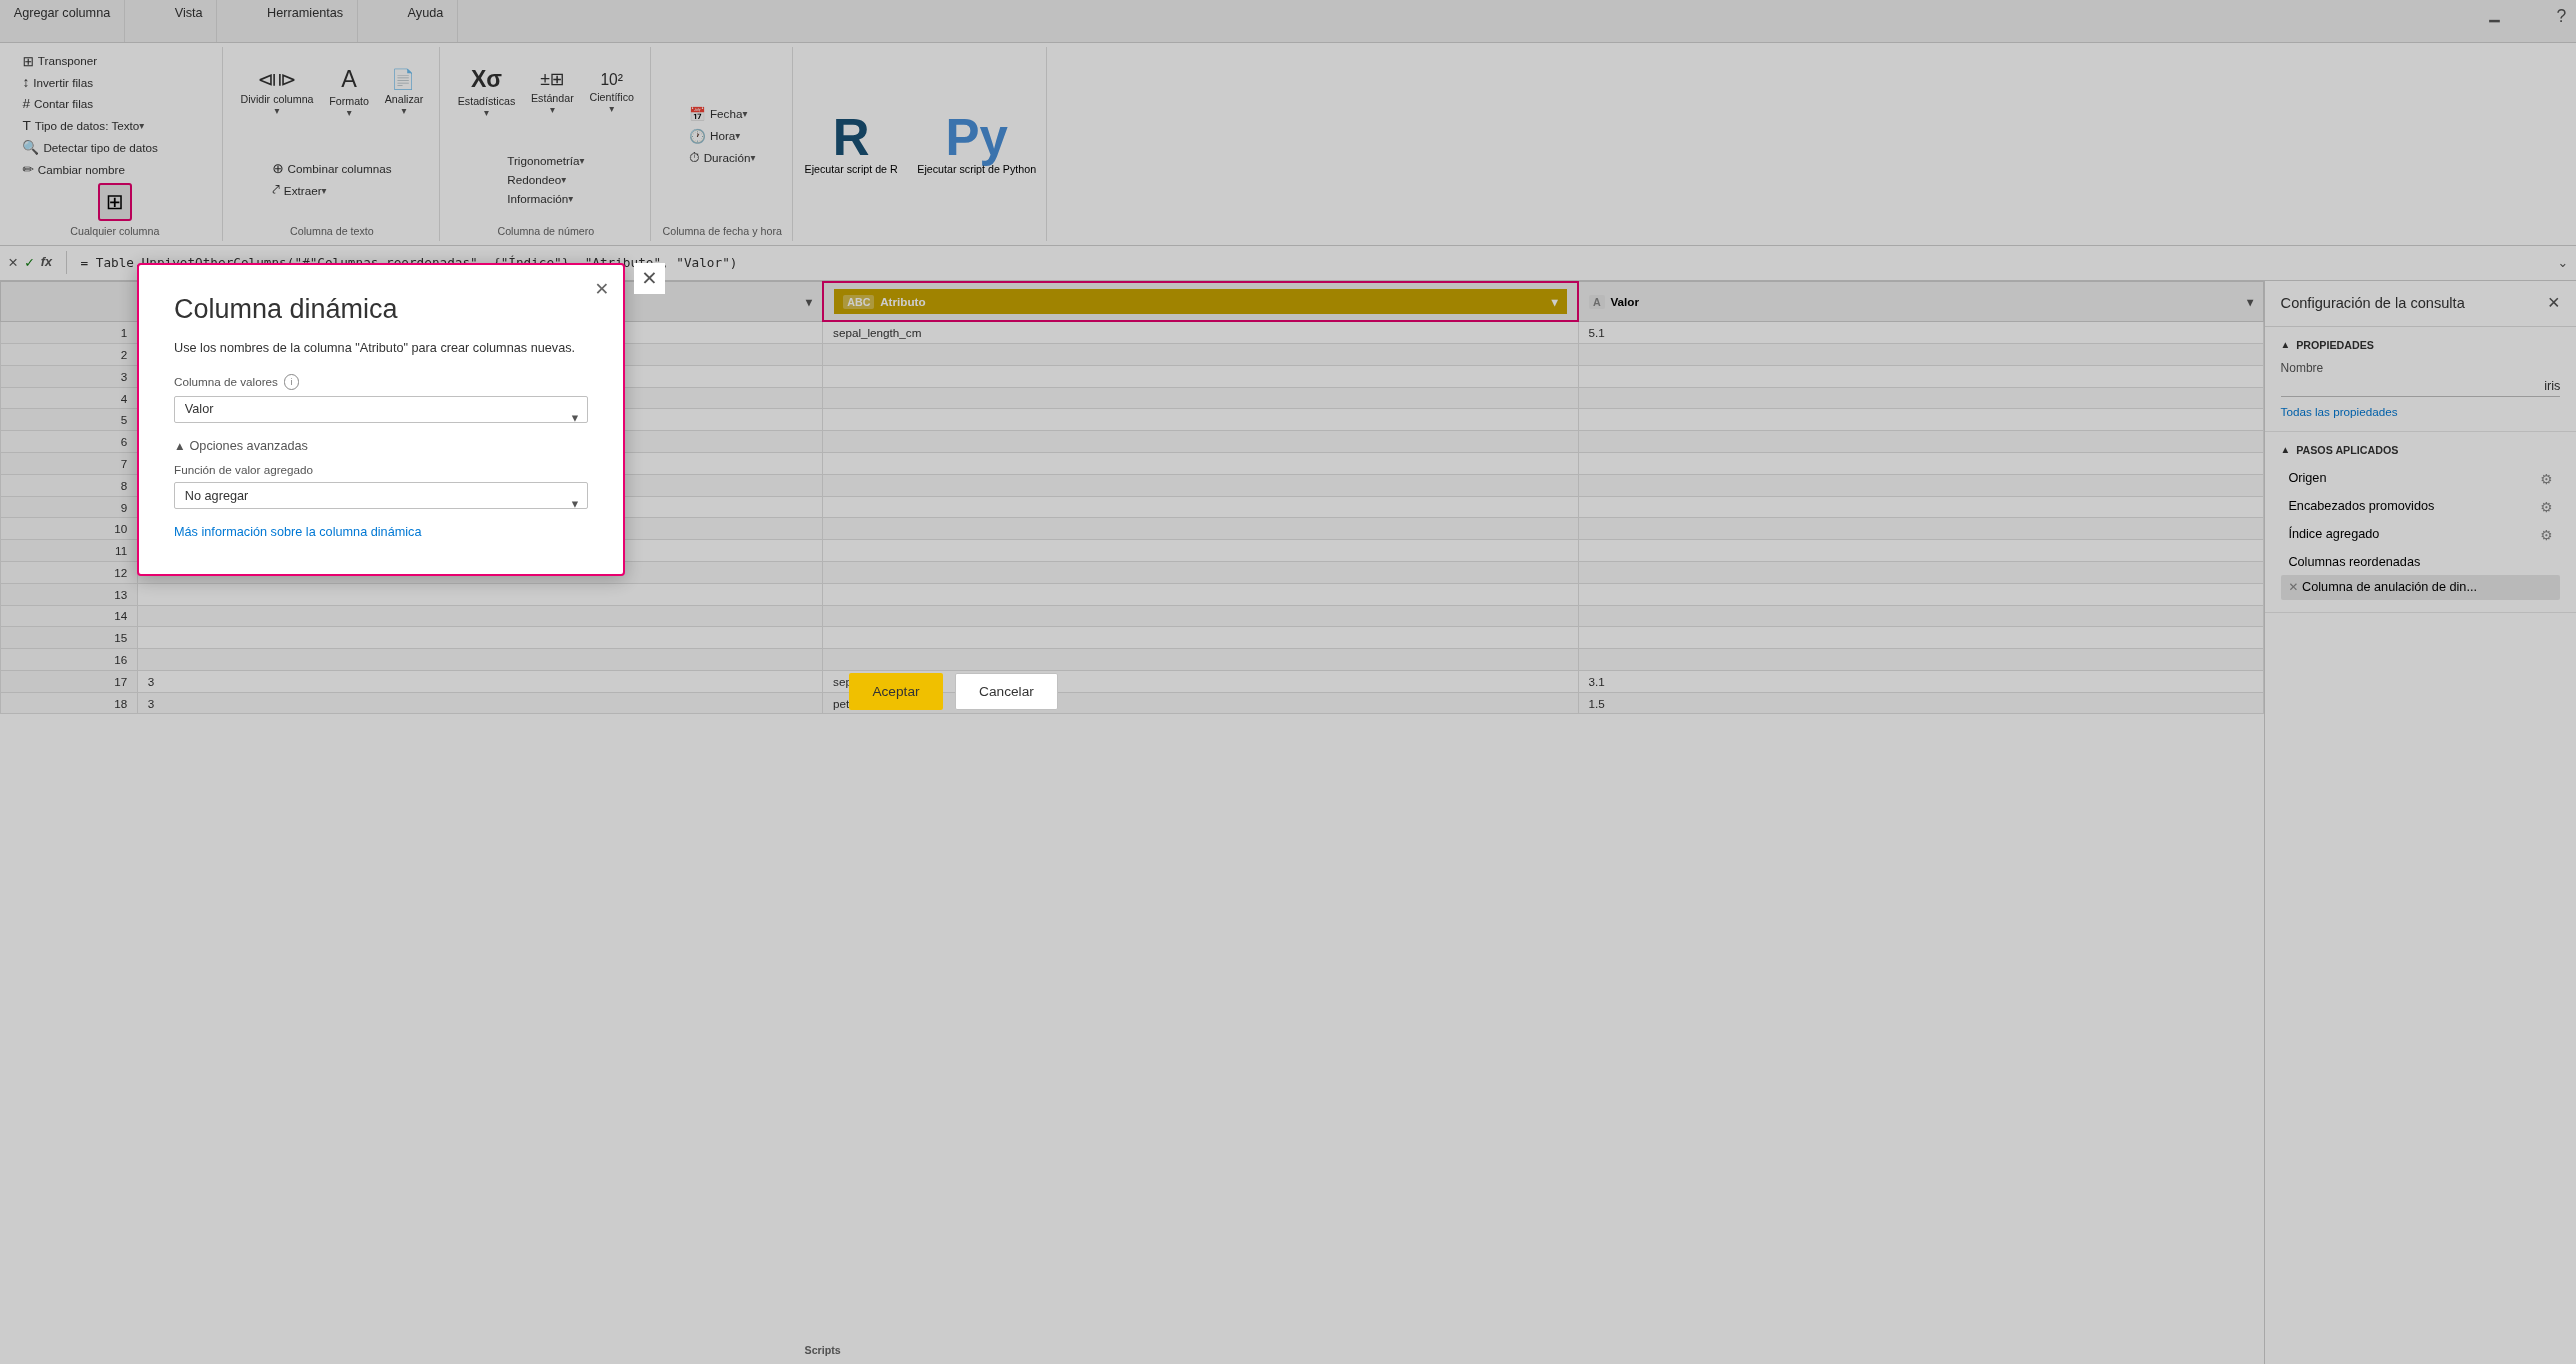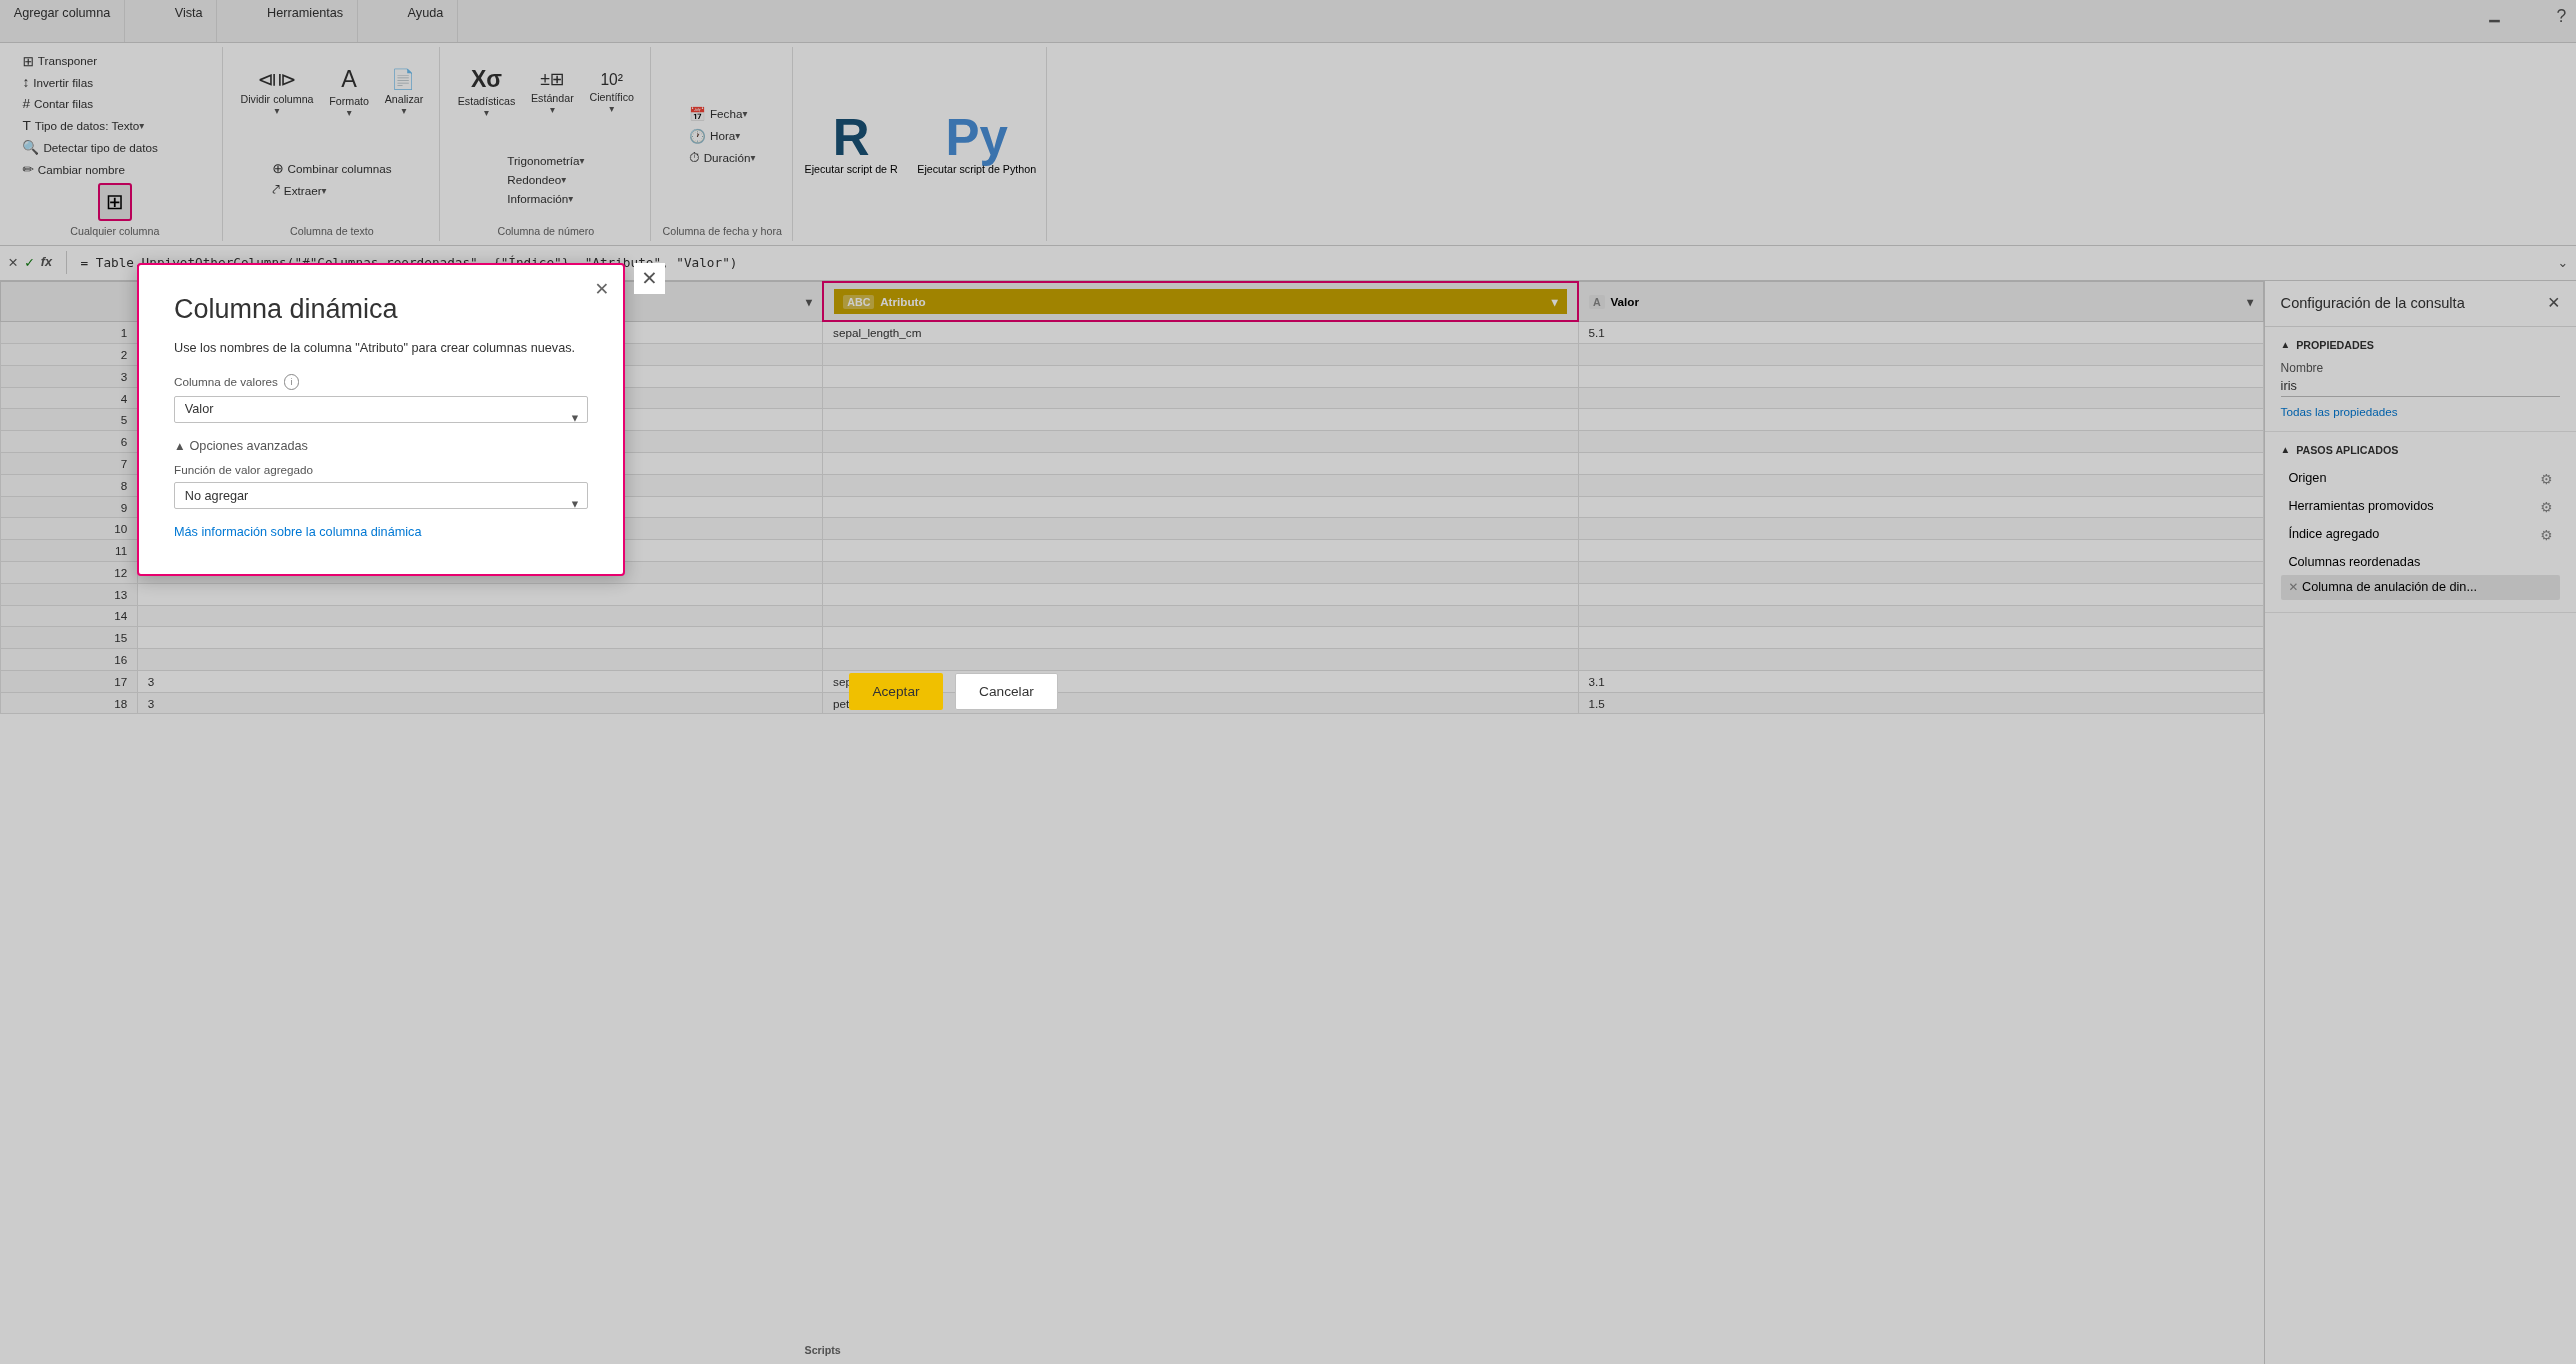--- a/index.html
+++ b/index.html
@@ -409,38 +409,38 @@
       <span style="font-size:14.6px; font-weight:400;">Configuración de la consulta</span>
       <span style="cursor:pointer; color:#555;">✕</span>
     </div>
 
     <div class="right-panel-section">
       <div class="right-panel-section-title">
         <span class="triangle-icon">▲</span>
         <span>PROPIEDADES</span>
       </div>
       <div class="prop-label">Nombre</div>
-      <div class="prop-value" style="border-bottom:1px solid #c0c0c0; padding-bottom:3.9px; cursor:text;">iris</div>
+      <div class="prop-value" style="border-bottom:1px solid #c0c0c0; padding-bottom:3.9px; cursor:text;text-align:right;">iris</div>
       <a class="prop-link">Todas las propiedades</a>
     </div>
 
     <div class="right-panel-section">
       <div class="right-panel-section-title">
         <span class="triangle-icon">▲</span>
         <span>PASOS APLICADOS</span>
       </div>
       <ul class="steps-list" id="steps-list">
       <li class="step-item">
 
       <span>Origen</span>
       <span class="step-gear">⚙</span>
     </li>
           <li class="step-item">
 
-      <span>Herramientas promovidos</span>
+      <span>Encabezados promovidos</span>
       <span class="step-gear">⚙</span>
     </li>
           <li class="step-item">
 
       <span>Índice agregado</span>
       <span class="step-gear">⚙</span>
     </li>
           <li class="step-item">
 
       <span>Columnas reordenadas</span>

